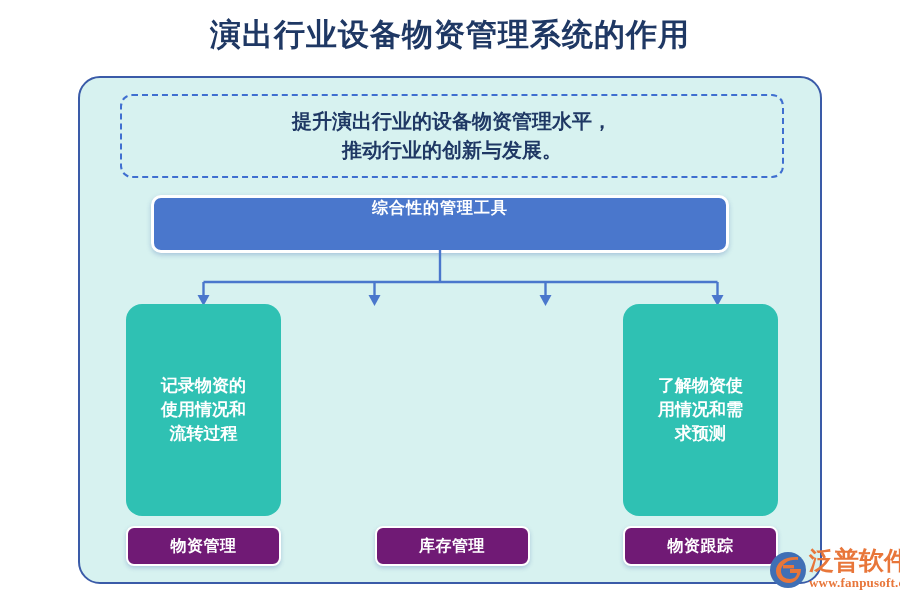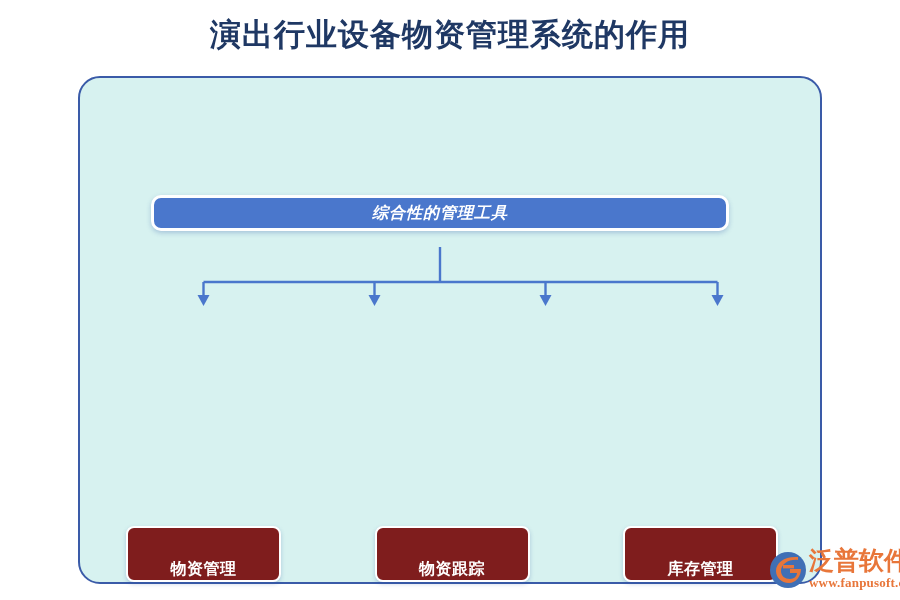--- a/index.html
+++ b/index.html
@@ -66,30 +66,29 @@
     text-align: center;
     white-space: pre-line;
   }
 
   
   #main-node {
     position: absolute;
     left: 71px;
     top: 117px;
     width: 578px;
-    height: 36px;
+    height: 58px;
     box-sizing: border-box;
     background: #4a77cc;
     border: 3px solid #ffffff;
     border-radius: 10px;
     box-shadow: 0 2px 5px rgba(40,80,160,0.28);
     display: flex;
-    align-items: center;
-    justify-content: center;
-    font-style: italic;
+    align-items: flex-start;
+    justify-content: center;
   }
   #main-node-label {
     font-family: "Liberation Serif", "DejaVu Serif", serif;
     font-size: 16px;
     font-weight: 700;
     color: #ffffff;
     letter-spacing: 1px;
   }
 
   
@@ -138,28 +137,28 @@
     position: absolute;
     left: 46px;
     top: 448px;
     width: 652px;
     height: 40px;
     display: flex;
     justify-content: space-between;
   }
   .tag-chip {
     width: 155px;
-    height: 56px;
-    box-sizing: border-box;
-    background: #7f1d1d;
+    height: 40px;
+    box-sizing: border-box;
+    background: #701a75;
     border: 2.5px solid #ffffff;
     border-radius: 8px;
     box-shadow: 0 2px 4px rgba(40,80,160,0.25);
     display: flex;
-    align-items: flex-end;
+    align-items: center;
     justify-content: center;
   }
   .tag-chip-text {
     font-family: "Liberation Serif", "DejaVu Serif", serif;
     font-size: 16px;
     font-weight: 700;
     color: #ffffff;
     letter-spacing: 0.5px;
     white-space: nowrap;
   }
@@ -203,20 +202,24 @@
     white-space: nowrap;
   }
 </style>
 </head>
 <body>
 
 <div id="page-title">演出行业设备物资管理系统的作用</div>
 
 <div id="diagram-panel">
 
+  <div id="statement-box">
+    <div id="statement-text">提升演出行业的设备物资管理水平，
+推动行业的创新与发展。</div>
+  </div>
 
   <div id="main-node">
     <span id="main-node-label">综合性的管理工具</span>
   </div>
 
   <svg id="connectors" viewBox="0 0 744 508" xmlns="http://www.w3.org/2000/svg">
     <g stroke="#4a77cc" stroke-width="2.4" fill="none">
 
       <path d="M360,169 L360,204"></path>
 
@@ -229,31 +232,41 @@
     </g>
     <g fill="#4a77cc">
       <polygon points="117.5,217 129.5,217 123.5,228"></polygon>
       <polygon points="288.5,217 300.5,217 294.5,228"></polygon>
       <polygon points="459.5,217 471.5,217 465.5,228"></polygon>
       <polygon points="631.5,217 643.5,217 637.5,228"></polygon>
     </g>
   </svg>
 
   <div id="card-row">
+    <div class="feature-card">
+      <div class="feature-card-text">记录物资的
+使用情况和
+流转过程</div>
+    </div>
+    <div class="feature-card">
+      <div class="feature-card-text">了解物资使
+用情况和需
+求预测</div>
+    </div>
   </div>
 
   <div id="tag-row">
     <div class="tag-chip">
       <span class="tag-chip-text">物资管理</span>
     </div>
     <div class="tag-chip">
+      <span class="tag-chip-text">库存管理</span>
+    </div>
+    <div class="tag-chip">
       <span class="tag-chip-text">物资跟踪</span>
-    </div>
-    <div class="tag-chip">
-      <span class="tag-chip-text">库存管理</span>
     </div>
   </div>
 
 </div>
 
 <div id="brand-watermark">
   <svg id="brand-mark" viewBox="0 0 40 40" xmlns="http://www.w3.org/2000/svg">
     <circle cx="20" cy="20" r="18" fill="#3f6fb5"></circle>
     <path d="M20,2 A18,18 0 0,1 20,38 A13,13 0 0,0 20,2 Z" fill="#ffffff" opacity="0.12"></path>
     <path d="M30,10 C21,9 13,14 13,21 C13,26 17,29 22,29 C26,29 29,26 29,23 L22,23 L22,19 L33,19 C33,26 28,33 21,33 C13,33 8,27 8,21 C8,12 17,6 30,7 Z" fill="#e8763a"></path>

